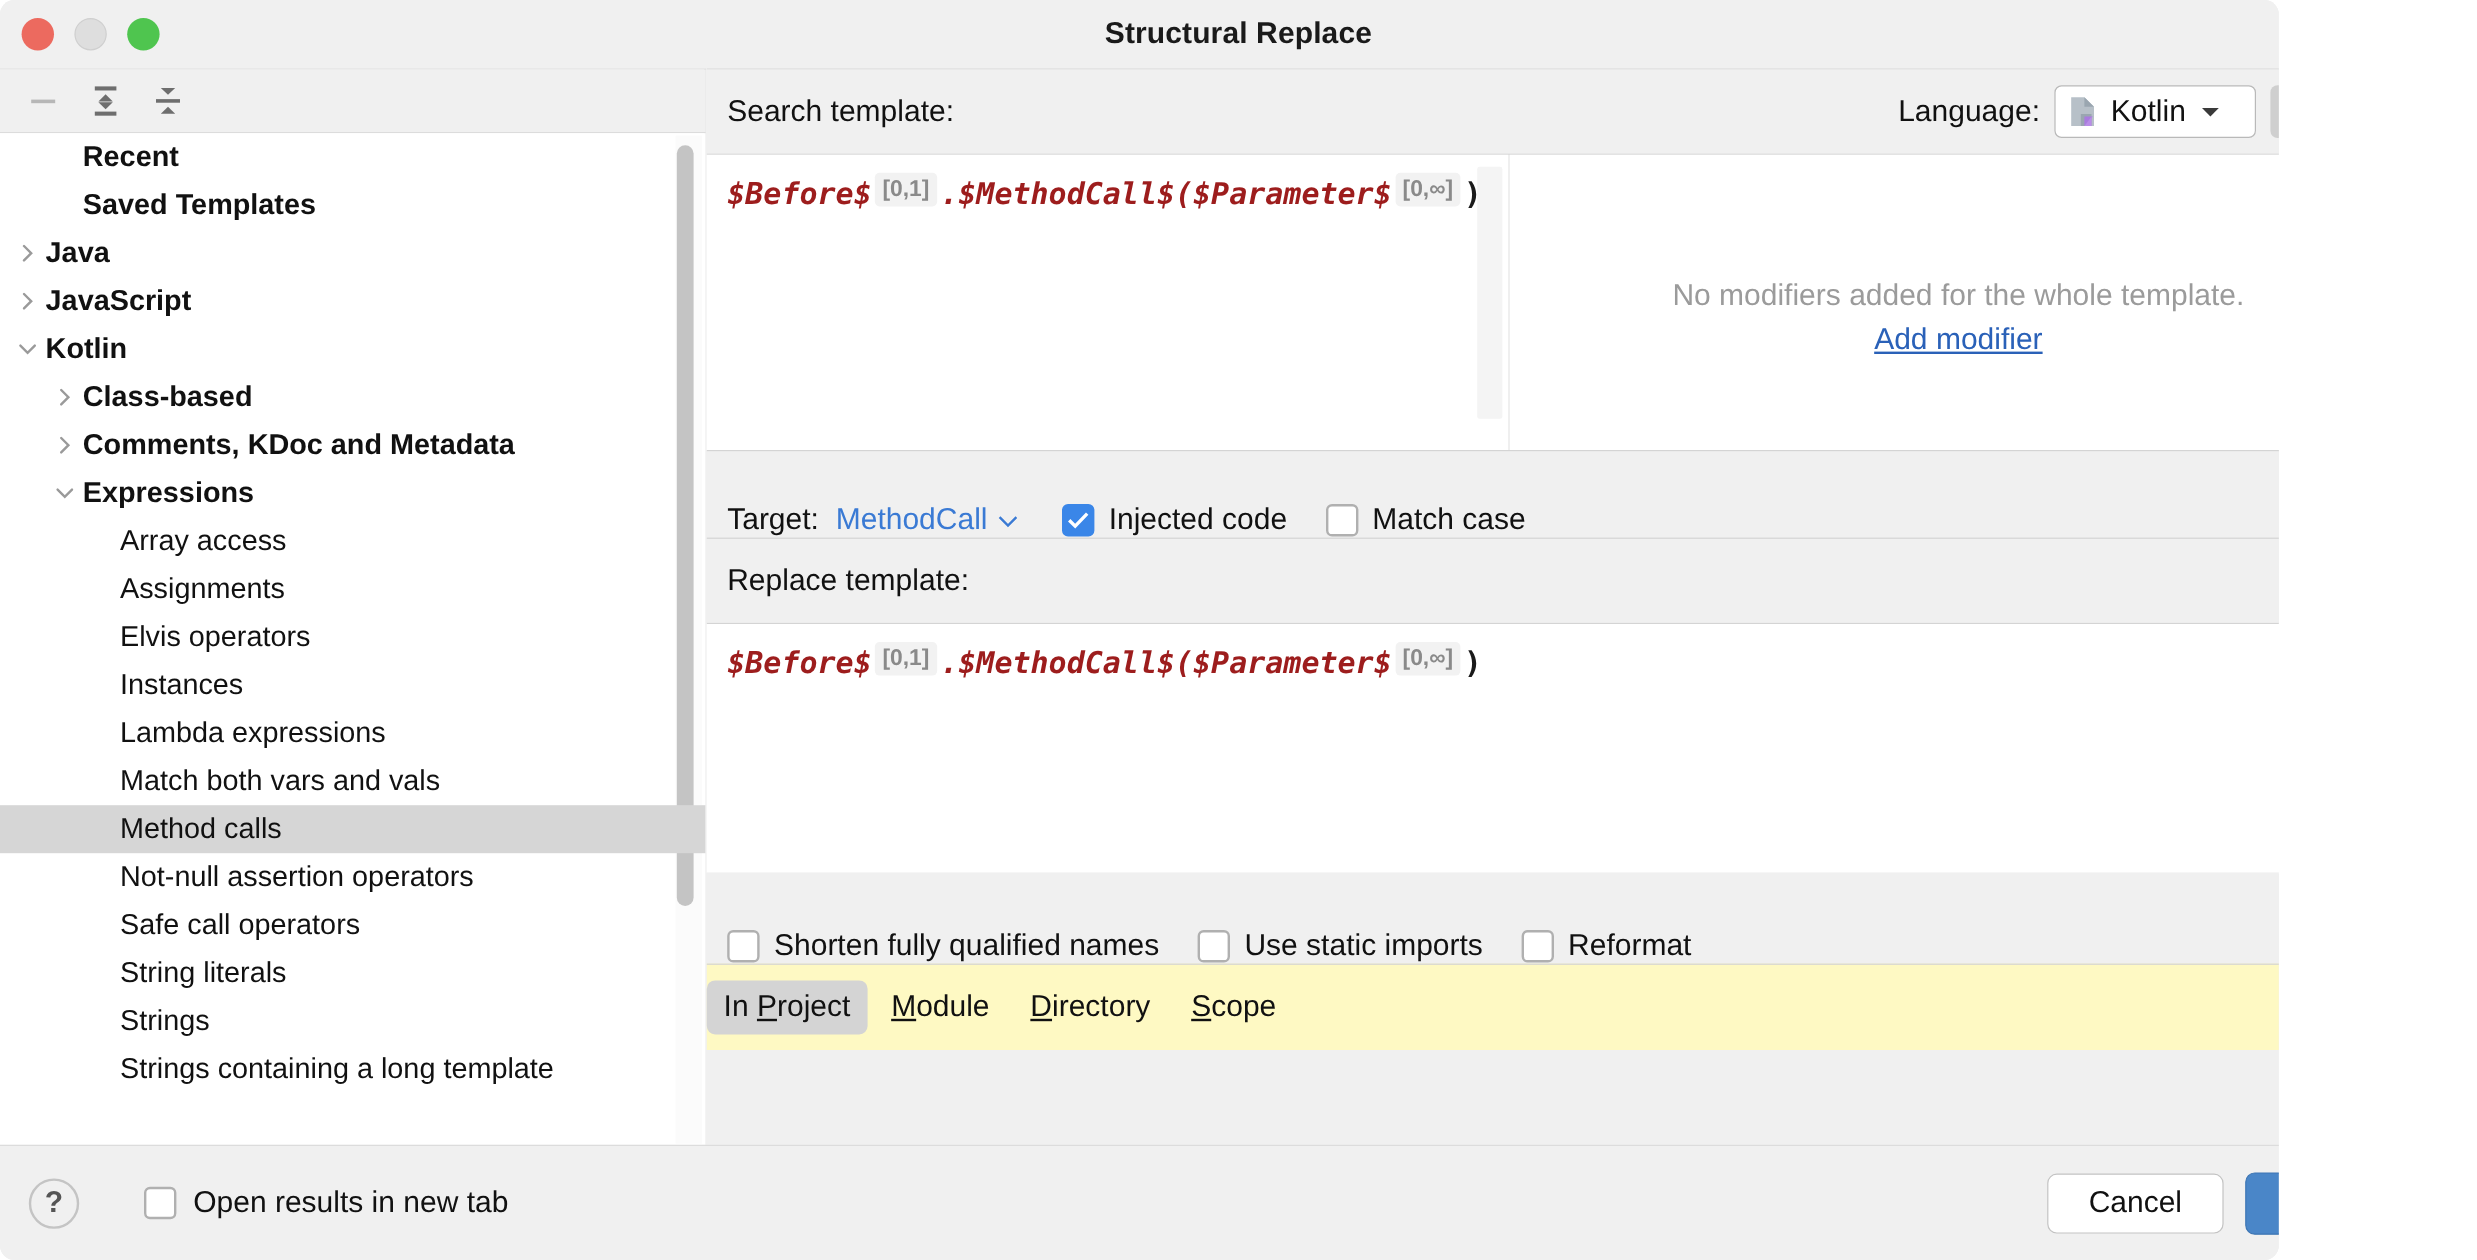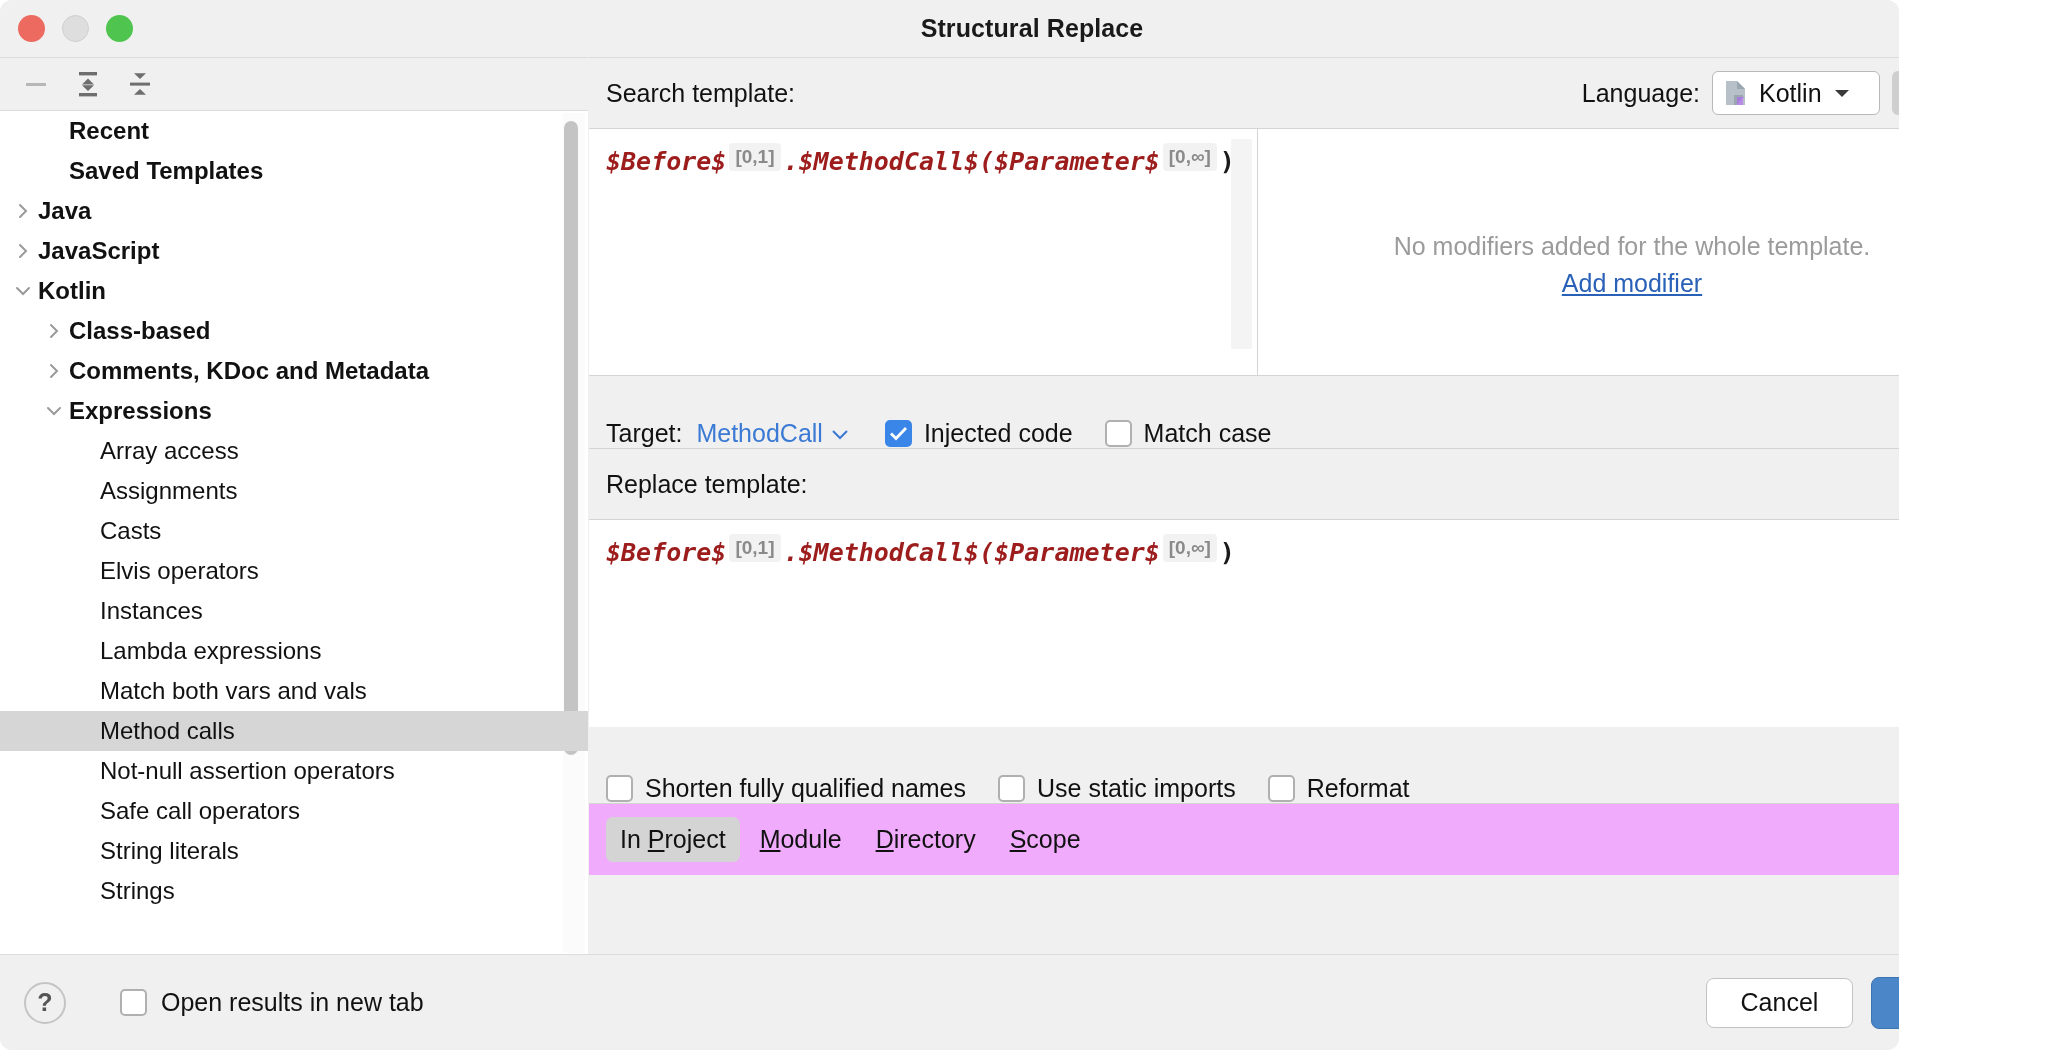--- a/index.html
+++ b/index.html
@@ -198,22 +198,22 @@
     display: flex; align-items: center; justify-content: center;
     flex: 0 0 27px;
   }
   .cb.checked { background: #3a86e8; border-color: #3a86e8; }
   .cb-label { font-size: 25px; color: #111; }
 
   
   .scope-row {
     position: relative; height: 72px;
     display: flex; align-items: center;
-    padding-left: 17px; gap: 6px;
-    background: #f0abfc;
+    gap: 6px;
+    background: #fef9c3;
     border-top: 1px solid #d4d4d4;
   }
   .scope-tab {
     font-size: 25px; color: #111;
     padding: 8px 14px; border-radius: 7px;
   }
   .scope-tab.active { background: #d4d4d4; }
   .mn { text-decoration: underline; }
 
   
@@ -360,25 +360,20 @@
             <span class="lbl">Array access</span>
           </div>
           <div class="tree-row">
             <span style="display:inline-block;width:70px;flex:0 0 70px;"></span>
             <span class="chev"></span>
             <span class="lbl">Assignments</span>
           </div>
           <div class="tree-row">
             <span style="display:inline-block;width:70px;flex:0 0 70px;"></span>
             <span class="chev"></span>
-            <span class="lbl">Casts</span>
-          </div>
-          <div class="tree-row">
-            <span style="display:inline-block;width:70px;flex:0 0 70px;"></span>
-            <span class="chev"></span>
             <span class="lbl">Elvis operators</span>
           </div>
           <div class="tree-row">
             <span style="display:inline-block;width:70px;flex:0 0 70px;"></span>
             <span class="chev"></span>
             <span class="lbl">Instances</span>
           </div>
           <div class="tree-row">
             <span style="display:inline-block;width:70px;flex:0 0 70px;"></span>
             <span class="chev"></span>
@@ -406,20 +401,25 @@
           </div>
           <div class="tree-row">
             <span style="display:inline-block;width:70px;flex:0 0 70px;"></span>
             <span class="chev"></span>
             <span class="lbl">String literals</span>
           </div>
           <div class="tree-row">
             <span style="display:inline-block;width:70px;flex:0 0 70px;"></span>
             <span class="chev"></span>
             <span class="lbl">Strings</span>
+          </div>
+          <div class="tree-row">
+            <span style="display:inline-block;width:70px;flex:0 0 70px;"></span>
+            <span class="chev"></span>
+            <span class="lbl">Strings containing a long template</span>
           </div>
         </div>
     </div>
   </div>
 
   <div class="right-panel">
 
     <div class="sec-header">
       <div class="sec-label">Search template:</div>
       <div class="lang-area">

